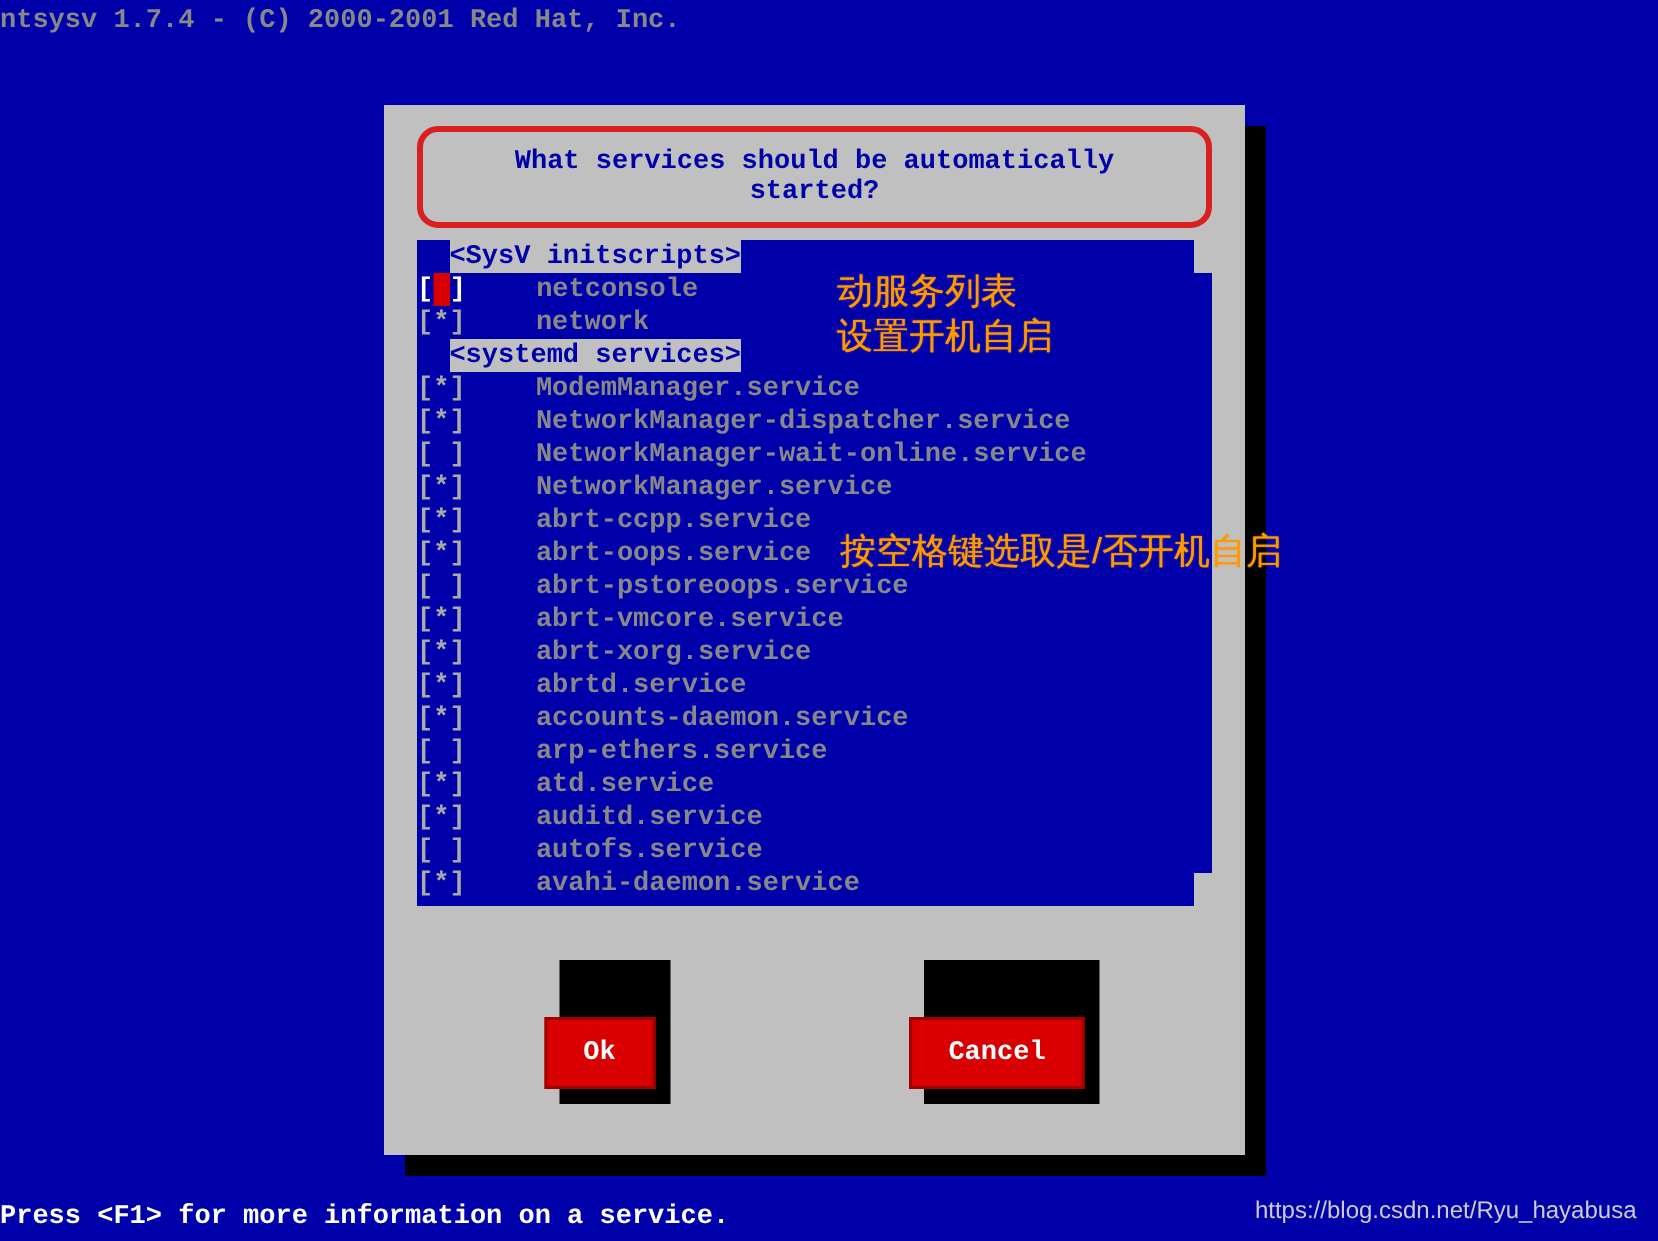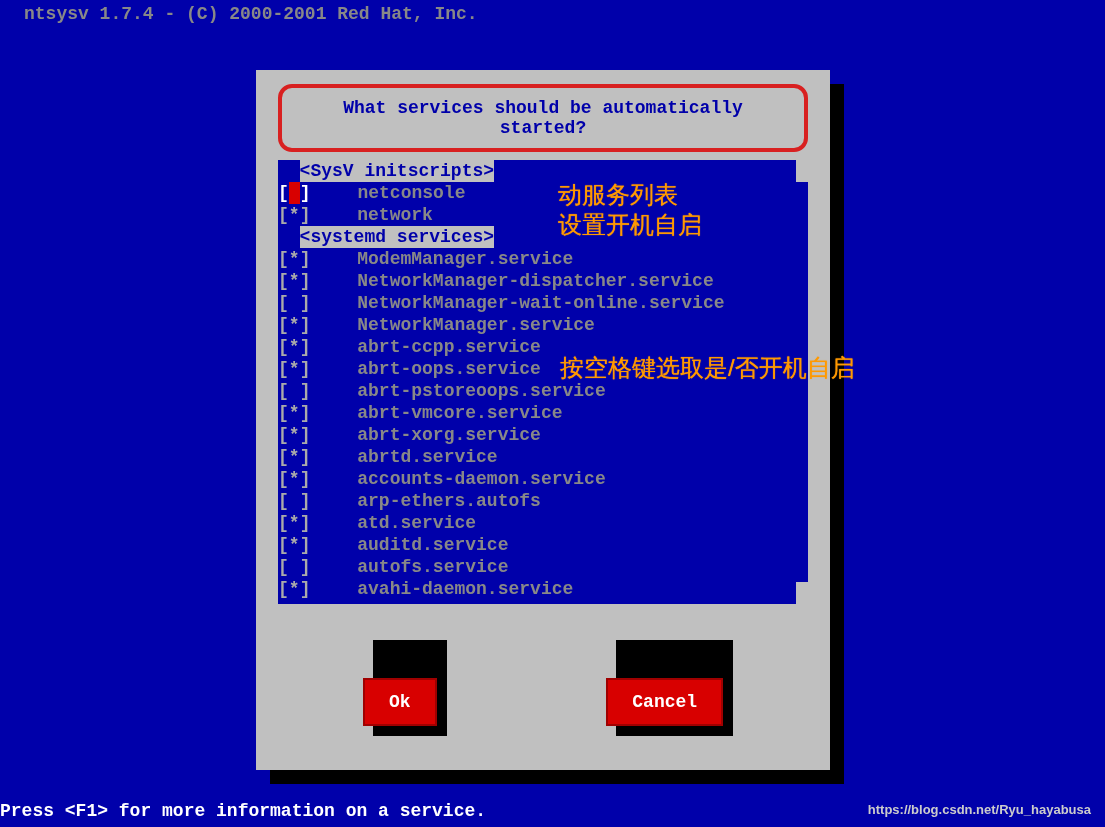--- a/index.html
+++ b/index.html
@@ -13,37 +13,36 @@
     color: #888888;
     overflow: hidden;
     position: relative;
   }
   .header {
     position: absolute;
     top: 4px;
     left: 0;
     color: #888888;
     white-space: pre;
-    padding-left: 24px;
   }
   .footer {
     position: absolute;
     bottom: 6px;
     left: 0;
     color: #ffffff;
     white-space: pre;
   }
   .watermark {
     position: absolute;
     bottom: 10px;
     right: 14px;
     color: #cccccc;
     font-family: sans-serif;
-    font-size: 13px;
-    font-weight: bold;
+    font-size: 16px;
+    font-weight: normal;
   }
   .dialog-shadow {
     position: absolute;
     top: 84px;
     left: 270px;
     width: 574px;
     height: 700px;
     background: #000000;
   }
   .dialog {
@@ -166,21 +165,21 @@
       <div class="row"><span class="lb">[</span><span class="mark">*</span><span class="rb">]</span><span class="sp"> </span><span class="name">NetworkManager-dispatcher.service</span></div>
       <div class="row"><span class="lb">[</span><span class="mark"> </span><span class="rb">]</span><span class="sp"> </span><span class="name">NetworkManager-wait-online.service</span></div>
       <div class="row"><span class="lb">[</span><span class="mark">*</span><span class="rb">]</span><span class="sp"> </span><span class="name">NetworkManager.service</span></div>
       <div class="row"><span class="lb">[</span><span class="mark">*</span><span class="rb">]</span><span class="sp"> </span><span class="name">abrt-ccpp.service</span></div>
       <div class="row"><span class="lb">[</span><span class="mark">*</span><span class="rb">]</span><span class="sp"> </span><span class="name">abrt-oops.service</span></div>
       <div class="row"><span class="lb">[</span><span class="mark"> </span><span class="rb">]</span><span class="sp"> </span><span class="name">abrt-pstoreoops.service</span></div>
       <div class="row"><span class="lb">[</span><span class="mark">*</span><span class="rb">]</span><span class="sp"> </span><span class="name">abrt-vmcore.service</span></div>
       <div class="row"><span class="lb">[</span><span class="mark">*</span><span class="rb">]</span><span class="sp"> </span><span class="name">abrt-xorg.service</span></div>
       <div class="row"><span class="lb">[</span><span class="mark">*</span><span class="rb">]</span><span class="sp"> </span><span class="name">abrtd.service</span></div>
       <div class="row"><span class="lb">[</span><span class="mark">*</span><span class="rb">]</span><span class="sp"> </span><span class="name">accounts-daemon.service</span></div>
-      <div class="row"><span class="lb">[</span><span class="mark"> </span><span class="rb">]</span><span class="sp"> </span><span class="name">arp-ethers.autofs</span></div>
+      <div class="row"><span class="lb">[</span><span class="mark"> </span><span class="rb">]</span><span class="sp"> </span><span class="name">arp-ethers.service</span></div>
       <div class="row"><span class="lb">[</span><span class="mark">*</span><span class="rb">]</span><span class="sp"> </span><span class="name">atd.service</span></div>
       <div class="row"><span class="lb">[</span><span class="mark">*</span><span class="rb">]</span><span class="sp"> </span><span class="name">auditd.service</span></div>
       <div class="row"><span class="lb">[</span><span class="mark"> </span><span class="rb">]</span><span class="sp"> </span><span class="name">autofs.service</span></div>
       <div class="row"><span class="lb">[</span><span class="mark">*</span><span class="rb">]</span><span class="sp"> </span><span class="name">avahi-daemon.service</span></div>
     </div>
 
   <div class="button-row">
     <div class="tui-button">
       <div class="btn-shadow"></div>
       <div class="btn-face"><span>Ok</span></div>

